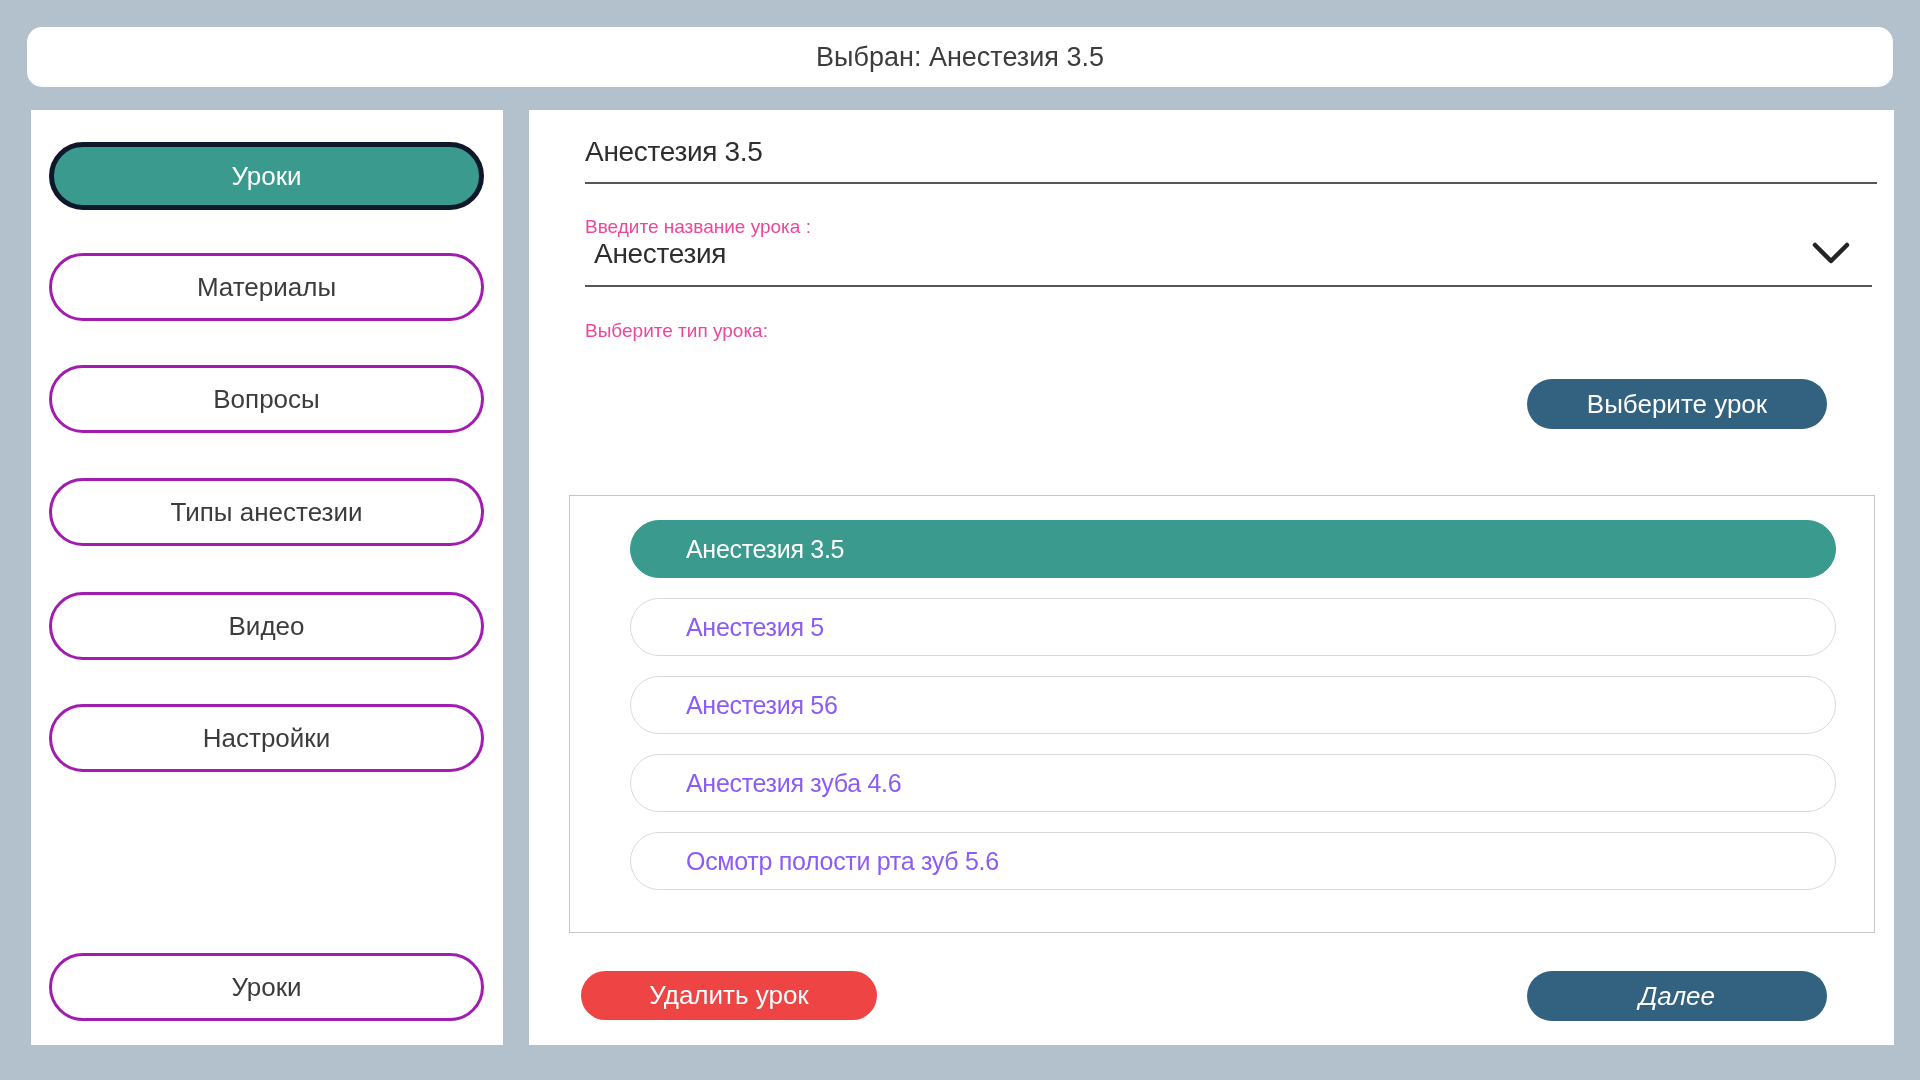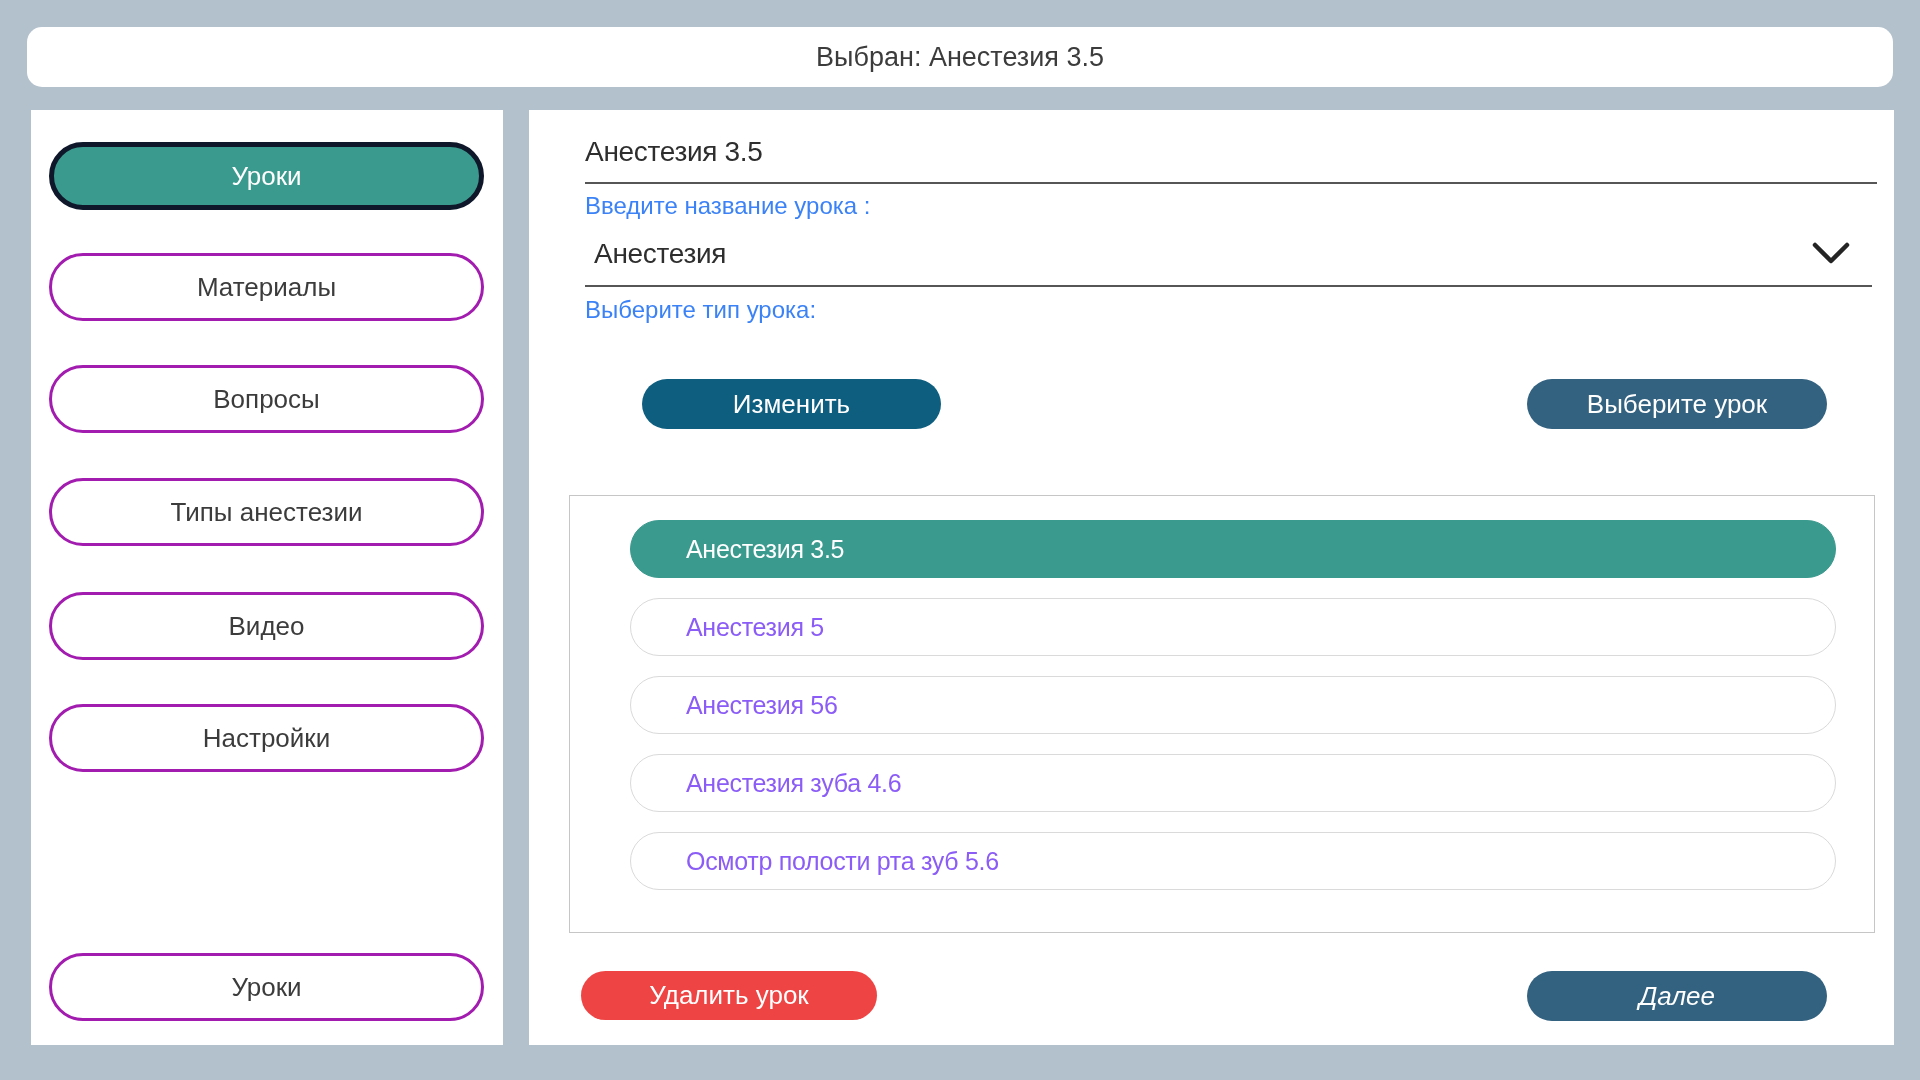--- a/index.html
+++ b/index.html
@@ -16,21 +16,21 @@
   .nav{position:absolute;left:18px;width:435px;height:68px;border-radius:40px;
        background:#ffffff;border:3px solid #a21caf;color:#3c3c3c;font-size:26px;
        font-family:"Liberation Sans",sans-serif;display:flex;align-items:center;
        justify-content:center;box-sizing:border-box;cursor:pointer;padding:0;}
   .nav.active{background:#3b9a8e;border:5px solid #0f172a;color:#ffffff;}
 
   
   .panel{position:absolute;left:529px;top:110px;width:1365px;height:935px;background:#ffffff;}
   .value{position:absolute;font-size:28px;color:#2e2e2e;letter-spacing:-0.3px;white-space:nowrap;}
   .rule{position:absolute;height:2px;background:#565656;}
-  .hint{position:absolute;font-size:24px;color:#3b82f6;white-space:nowrap;}
+  .hint{position:absolute;font-size:19px;color:#ec4899;white-space:nowrap;margin-top:24px;}
   .chev{position:absolute;right:44px;top:132px;cursor:pointer;}
 
   .btn{position:absolute;border:none;border-radius:27px;color:#ffffff;font-size:26px;
        font-family:"Liberation Sans",sans-serif;display:flex;align-items:center;
        justify-content:center;cursor:pointer;padding:0;}
   .btn.deep{background:#0e5e80;}
   .btn.slate{background:#336180;}
   .btn.salmon{background:#ef4444;}
   .btn.edit{left:113px;top:269px;width:299px;height:50px;}
   .btn.create{left:998px;top:269px;width:300px;height:50px;}
@@ -74,21 +74,20 @@
 
     <div class="value" style="left:65px;top:128px">Анестезия</div>
     <span class="chev">
       <svg width="38" height="24" viewBox="0 0 38 24">
         <path d="M3 3 L19 19 L35 3" stroke="#242424" stroke-width="4.5" fill="none" stroke-linecap="round" stroke-linejoin="round"></path>
       </svg>
     </span>
     <div class="rule" style="left:56px;top:175px;width:1287px"></div>
     <div class="hint" style="left:56px;top:186px">Выберите тип урока:</div>
 
-    <button class="btn deep edit">Изменить</button>
     <button class="btn slate create">Выберите урок</button>
 
     <div class="listbox">
       <div class="item selected">Анестезия 3.5</div>
       <div class="item">Анестезия 5</div>
       <div class="item">Анестезия 56</div>
       <div class="item">Анестезия зуба 4.6</div>
       <div class="item">Осмотр полости рта зуб 5.6</div>
     </div>
 

